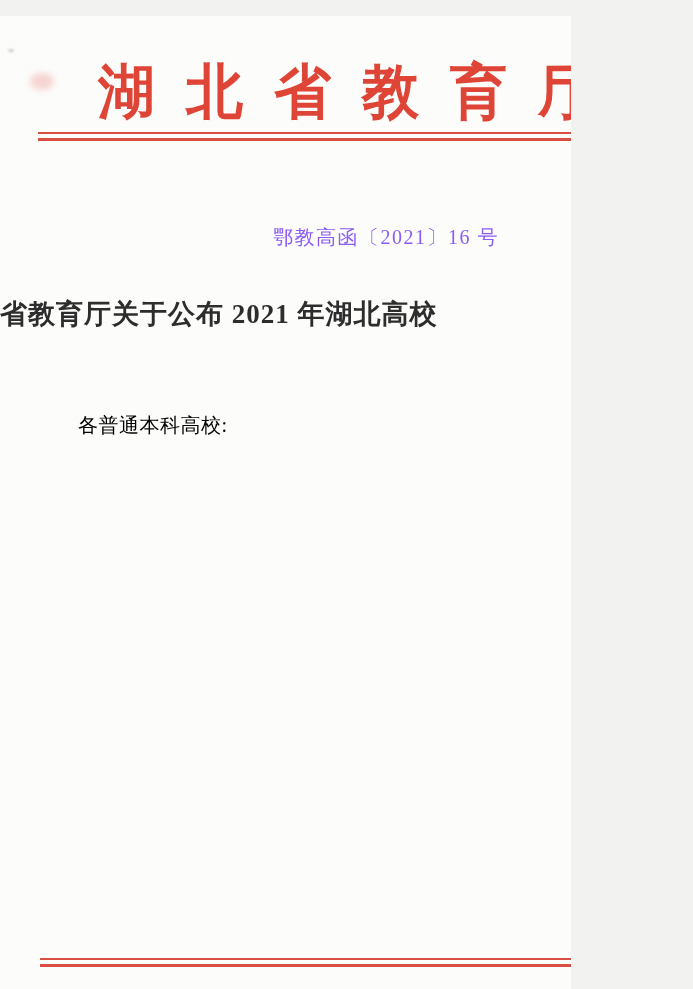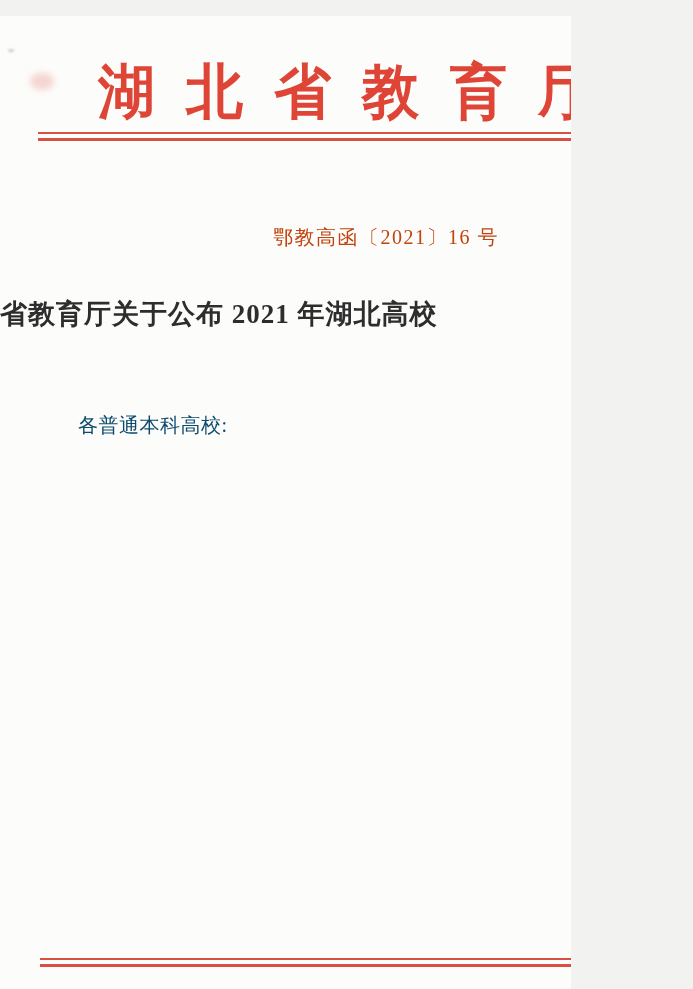--- a/index.html
+++ b/index.html
@@ -40,36 +40,36 @@
   }
   .rule { position: absolute; }
   .rule .thin  { height: 2px; background: #d94f41; }
   .rule .gap   { height: 4px; }
   .rule .thick { height: 3px; background: #d94f41; }
   .rule-top    { left: 38px; top: 116px; width: 601px; }
   .rule-bottom { left: 40px; top: 942px; width: 598px; }
   .doc-number {
     position: absolute; right: 72px; top: 208px;
     font-size: 20px; line-height: 26px;
-    color: #c2410c;
+    color: #8b5cf6;
     letter-spacing: 1.5px;
     white-space: nowrap;
   }
   .title {
     position: absolute; left: 0; top: 276px; width: 693px;
     text-align: left;
     font-size: 27px; line-height: 44px;
     font-weight: bold;
     color: #2d2d2d;
     letter-spacing: 1px;
   }
   .body-text {
     position: absolute; left: 78px; top: 393px; width: 545px;
     font-size: 20px; line-height: 33px;
-    color: #0c4a6e;
+    color: #000000;
     text-align: justify;
     letter-spacing: 0.5px;
   }
   .body-text p { margin: 0; }
   .body-text p.para { text-indent: 2em; }
 </style>
 </head>
 <body>
 
 <div class="page">

